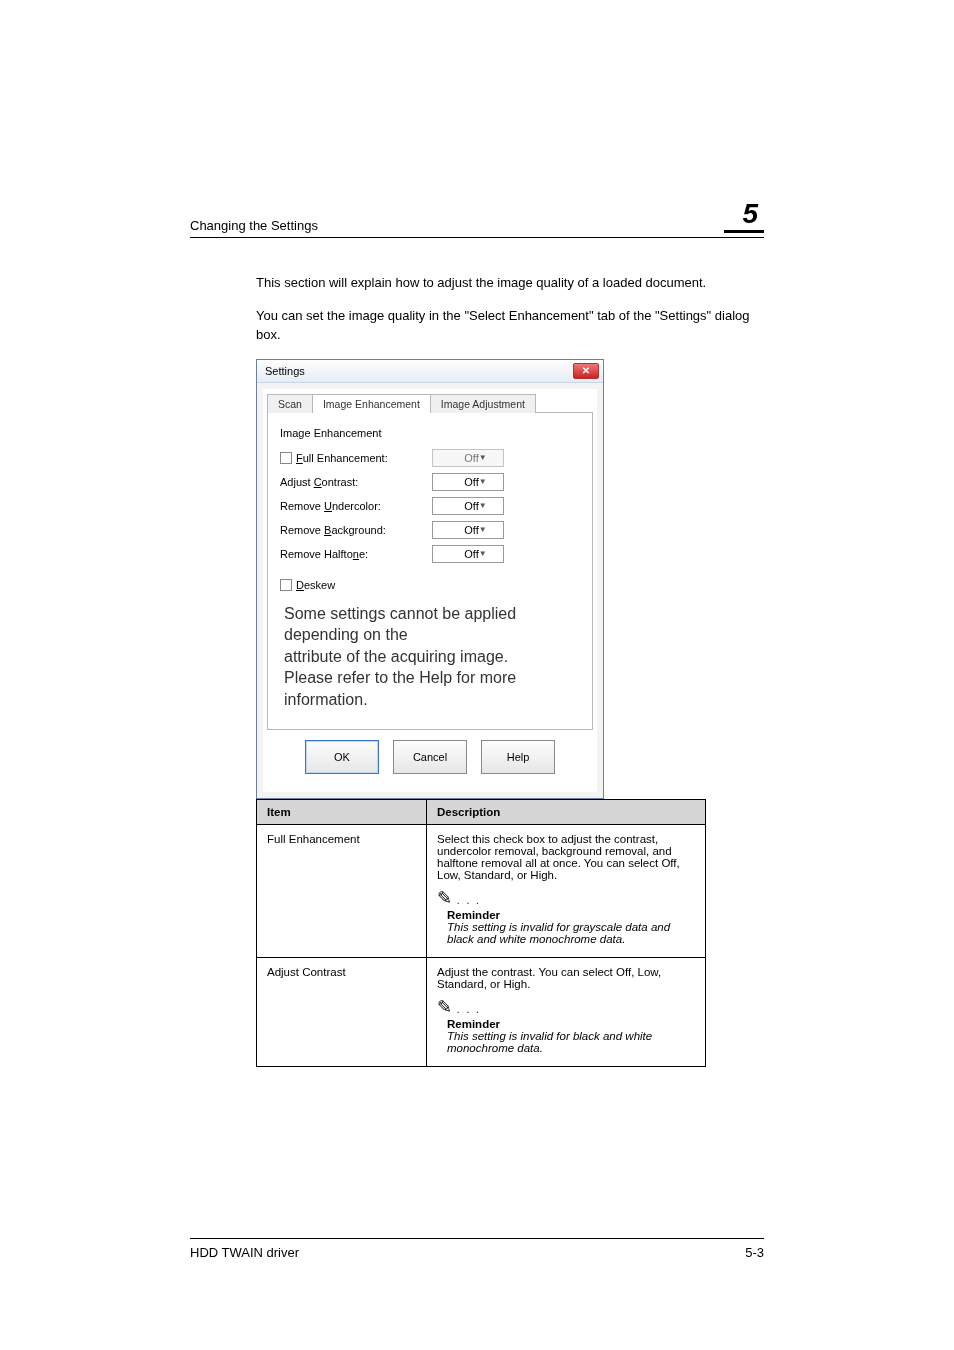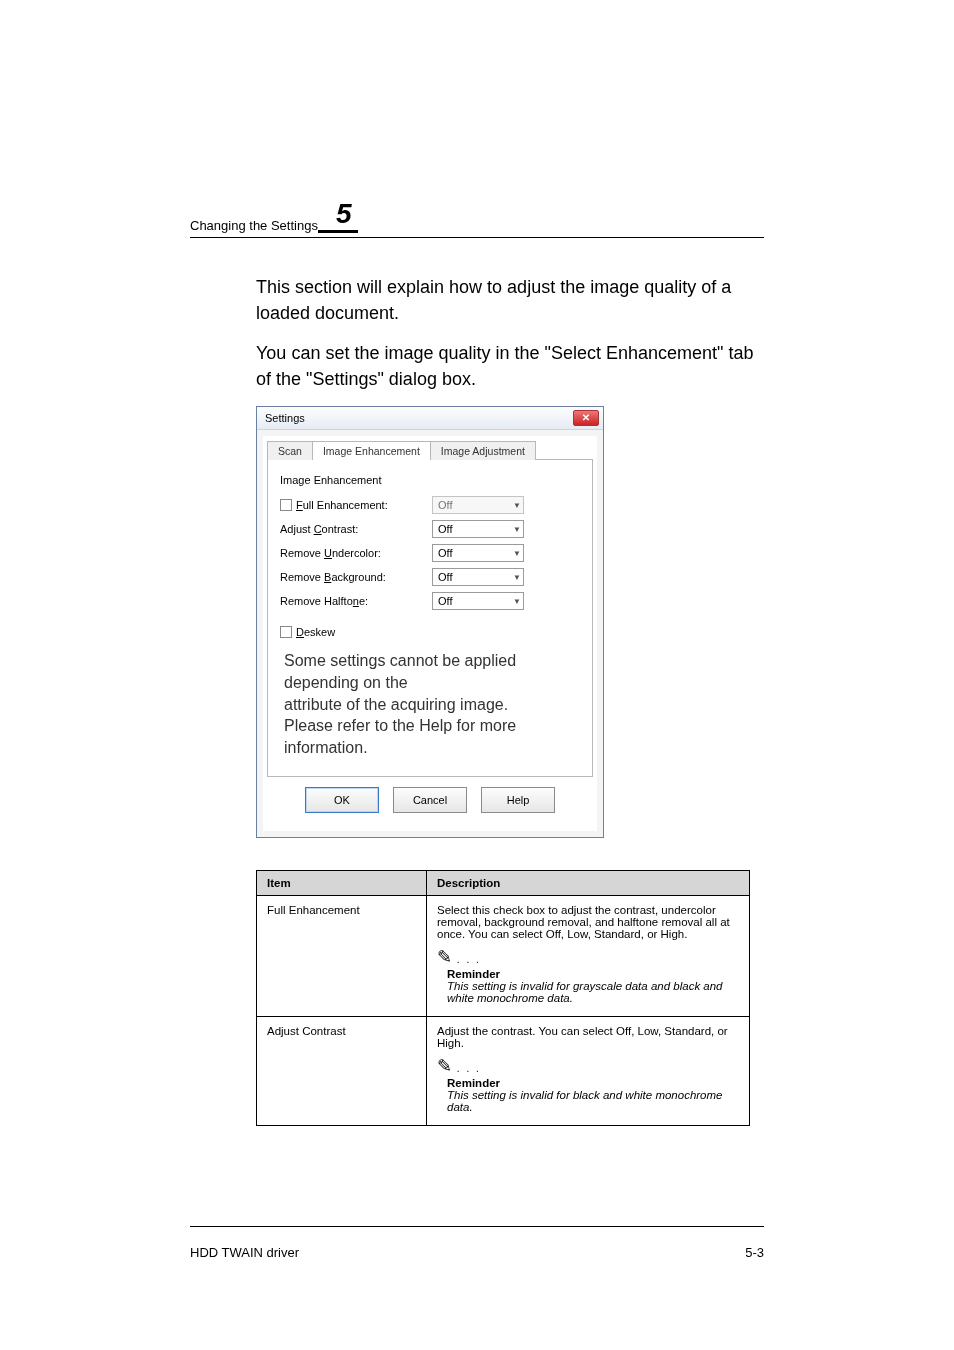--- a/index.html
+++ b/index.html
@@ -12,39 +12,39 @@
 }
 .page {
   width: 954px;
   height: 1350px;
   padding: 200px 190px 0 190px;
   position: relative;
 }
 .running-head {
   display: flex;
   align-items: flex-end;
-  justify-content: flex-start;
+  justify-content: space-between;
   border-bottom: 1px solid #000;
   padding-bottom: 4px;
   margin-bottom: 36px;
 }
 .running-head .lhs { font-size: 13px; }
 .running-head .chapnum {
   font-family: Arial, Helvetica, sans-serif;
   font-weight: 700;
   font-size: 28px;
   font-style: italic;
   border-bottom: 3px solid #000;
   padding: 0 6px 2px 18px;
   line-height: 1;
 }
 .sec-row { display: flex; gap: 22px; margin-bottom: 12px; }
 .sec-num { font-size: 16px; font-weight: 700; min-width: 34px; }
 .sec-title { font-size: 16px; font-weight: 700; }
-.body-block { margin-left: 66px; font-size: 18px; line-height: 1.45; }
+.body-block { margin-left: 66px; font-size: 13px; line-height: 1.45; }
 .para { margin-bottom: 14px; }
 .dialog-fig { margin-left: 66px; margin-top: 8px; }
 
 
 .dlg {
   width: 348px;
   border: 1px solid #6a7fa2;
   background: #f4f4f4;
   font-family: "Segoe UI", Tahoma, sans-serif;
   font-size: 11px;
@@ -81,44 +81,43 @@
 .tab.active { background: #fff; z-index: 2; }
 .tabpage { border: 1px solid #b8b8b8; border-top: none; padding: 14px 12px 18px 12px; }
 .grp-label { font-size: 11px; margin-bottom: 10px; }
 .frow { display: flex; align-items: center; margin-bottom: 6px; }
 .frow .lbl { width: 152px; font-size: 11px; display: flex; align-items: center; gap: 4px; }
 .frow .lbl .ul { text-decoration: underline; }
 .cbx {
   width: 12px; height: 12px; border: 1px solid #888; background: #fff;
 }
 .combo {
-  width: 92px; height: 18px; border: 1px solid #9b9b9b;
+  width: 72px; height: 18px; border: 1px solid #9b9b9b;
   background: #fff; display: flex; align-items: center;
-  justify-content: space-between; padding: 0 2px 0 5px;
+  justify-content: center; padding: 0 2px 0 17px;
   font-size: 11px;
 }
 .combo.disabled { color: #777; background: #f7f7f7; border-color: #c4c4c4; }
 .combo .caret { font-size: 8px; color: #555; }
 .note { font-size: 16px; color: #333; margin-top: 12px; line-height: 1.35; padding-left: 4px; }
 .dlg-buttons { display: flex; justify-content: center; gap: 14px; padding: 10px 0 10px 0; }
 .dbtn {
-  width: 74px; height: 26px;
+  width: 74px; height: 34px;
   border: 1px solid #8a8a8a;
   background: linear-gradient(#fdfdfd,#e6e6e6);
   font-size: 11px;
   display: flex; align-items: center; justify-content: center;
 }
 .dbtn.default { border: 1px solid #3a78c9; box-shadow: 0 0 0 1px #bcd5f2 inset; }
 
 
 .desc-table {
   margin-left: 66px;
-  margin-top: 32px;
   border-collapse: collapse;
-  width: 494px;
+  width: 450px;
   font-size: 11.5px;
   border-radius: 23px;
 }
 .desc-table th, .desc-table td {
   border: 1px solid #000;
   text-align: left;
   vertical-align: top;
 }
 .desc-table thead th {
   background: #d6d6d6;
@@ -131,21 +130,21 @@
 .pen-icon { font-size: 18px; line-height: 1; }
 .pen-dots::after { content: " . . ."; letter-spacing: 2px; font-size: 10px; }
 .rem-title { font-weight: 700; margin-top: 2px; margin-left: 10px; }
 .rem-body { font-style: italic; margin-left: 10px; }
 
 .footer {
   position: absolute;
   left: 190px; right: 190px;
   bottom: 90px;
   border-top: 1px solid #000;
-  padding-top: 18px;
+  padding-top: 6px;
   display: flex; justify-content: space-between;
   font-size: 13px;
 }
 </style>
 </head>
 <body>
 
 <div class="page">
 
   <div class="running-head">

